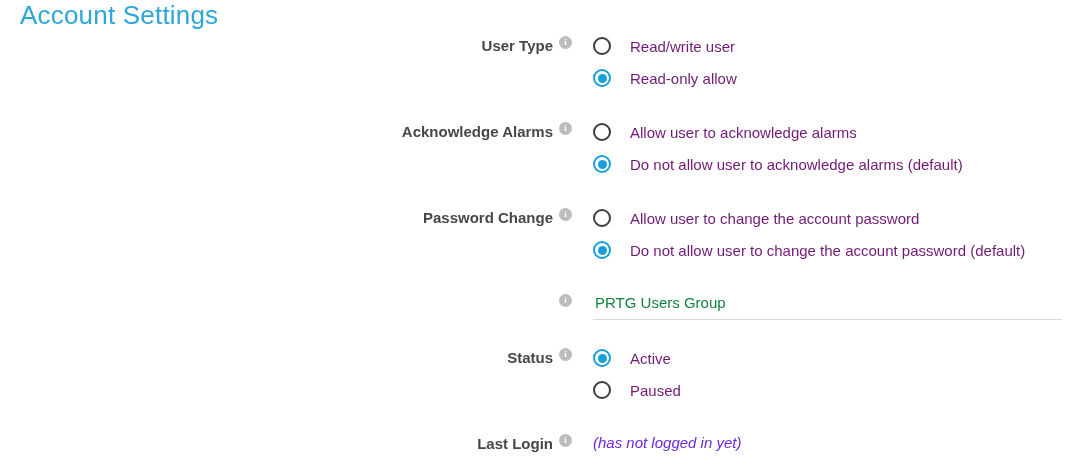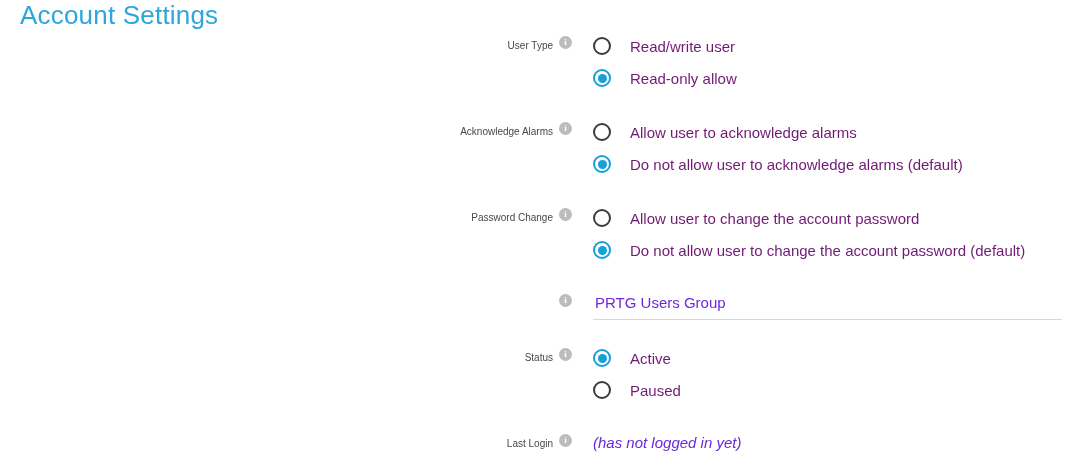--- a/index.html
+++ b/index.html
@@ -33,22 +33,22 @@
   }
   .label-cell {
     width: 577px;
     flex: 0 0 577px;
     display: flex;
     justify-content: flex-end;
     align-items: flex-start;
     padding-right: 5px;
   }
   .field-label {
-    font-size: 10px;
-    font-weight: normal;
+    font-size: 15px;
+    font-weight: bold;
     color: #474747;
     line-height: 32px;
     white-space: nowrap;
   }
   .info-icon {
     width: 13px;
     height: 13px;
     margin-left: 6px;
     margin-top: 6px;
     border-radius: 50%;
@@ -102,21 +102,21 @@
   .opt-text {
     font-size: 15px;
     color: #701a75;
     margin-left: 19px;
     white-space: nowrap;
   }
   .value-box {
     height: 32px;
     line-height: 30px;
     font-size: 15px;
-    color: #6d28d9;
+    color: #15803d;
   }
   .value-box.underlined {
     border-bottom: 1px solid #d8d8d8;
     padding-left: 2px;
     cursor: text;
   }
   .value-box.muted {
     color: #6d28d9;
     font-style: italic;
   }

